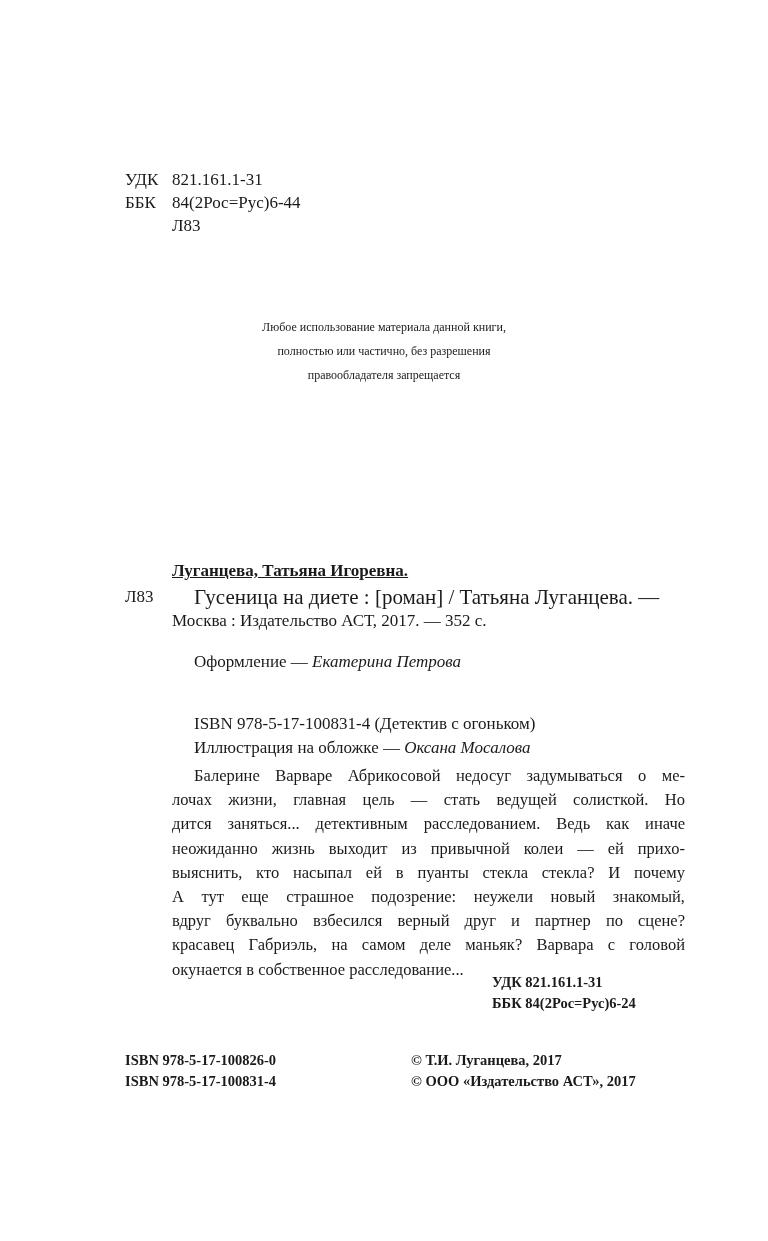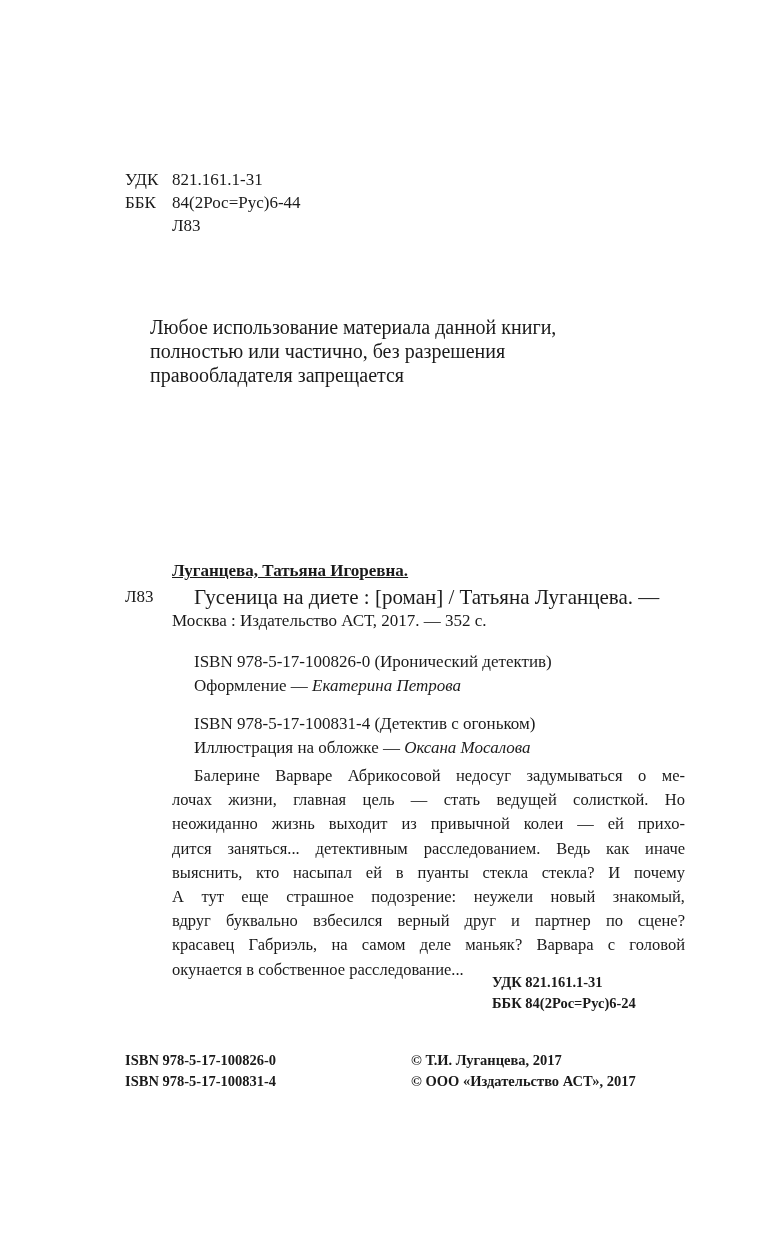--- a/index.html
+++ b/index.html
@@ -25,21 +25,22 @@
       line-height: 23px;
     }
     .top-class .row { display: flex; }
     .top-class .lbl { width: 47px; display: inline-block; }
 
     
     .notice {
       left: 150px;
       width: 468px;
       top: 315px;
-      font-size: 20px;
+      text-align: center;
+      font-size: 12px;
       line-height: 24px;
       white-space: normal;
     }
 
     
     .author {
       left: 172px;
       top: 559px;
       font-size: 17px;
       font-weight: bold;
@@ -141,37 +142,36 @@
   <div>полностью или частично, без разрешения</div>
   <div>правообладателя запрещается</div>
 </div>
 
 <div class="abs author">Луганцева, Татьяна Игоревна.</div>
 <div class="abs author-mark">Л83</div>
 <div class="abs title-line">Гусеница на диете : [роман] / Татьяна Луганцева. —</div>
 <div class="abs pub-line">Москва : Издательство АСТ, 2017. — 352 с.</div>
 
 <div class="abs isbn-block one">
-  <div>ISBN 978-5-17-100826-0 (Иронический детектив)</div>
   <div>
     <span>Оформление — </span><i>Екатерина Петрова</i>
   </div>
 </div>
 <div class="abs isbn-block two">
   <div>ISBN 978-5-17-100831-4 (Детектив с огоньком)</div>
   <div>
     <span>Иллюстрация на обложке — </span><i>Оксана Мосалова</i>
   </div>
 </div>
 
 <div class="abs annotation">
   <span class="ln first">Балерине Варваре Абрикосовой недосуг задумываться о ме-</span>
   <span class="ln">лочах жизни, главная цель — стать ведущей солисткой. Но</span>
+  <span class="ln">дится заняться... детективным расследованием. Ведь как иначе</span>
   <span class="ln">неожиданно жизнь выходит из привычной колеи — ей прихо-</span>
-  <span class="ln">дится заняться... детективным расследованием. Ведь как иначе</span>
   <span class="ln">выяснить, кто насыпал ей в пуанты стекла стекла? И почему</span>
   <span class="ln">А тут еще страшное подозрение: неужели новый знакомый,</span>
   <span class="ln">вдруг буквально взбесился верный друг и партнер по сцене?</span>
   <span class="ln">красавец Габриэль, на самом деле маньяк? Варвара с головой</span>
   <span class="ln last">окунается в собственное расследование...</span>
 </div>
 
 <div class="abs bottom-class">
   <div>УДК 821.161.1-31</div>
   <div>ББК 84(2Рос=Рус)6-24</div>

